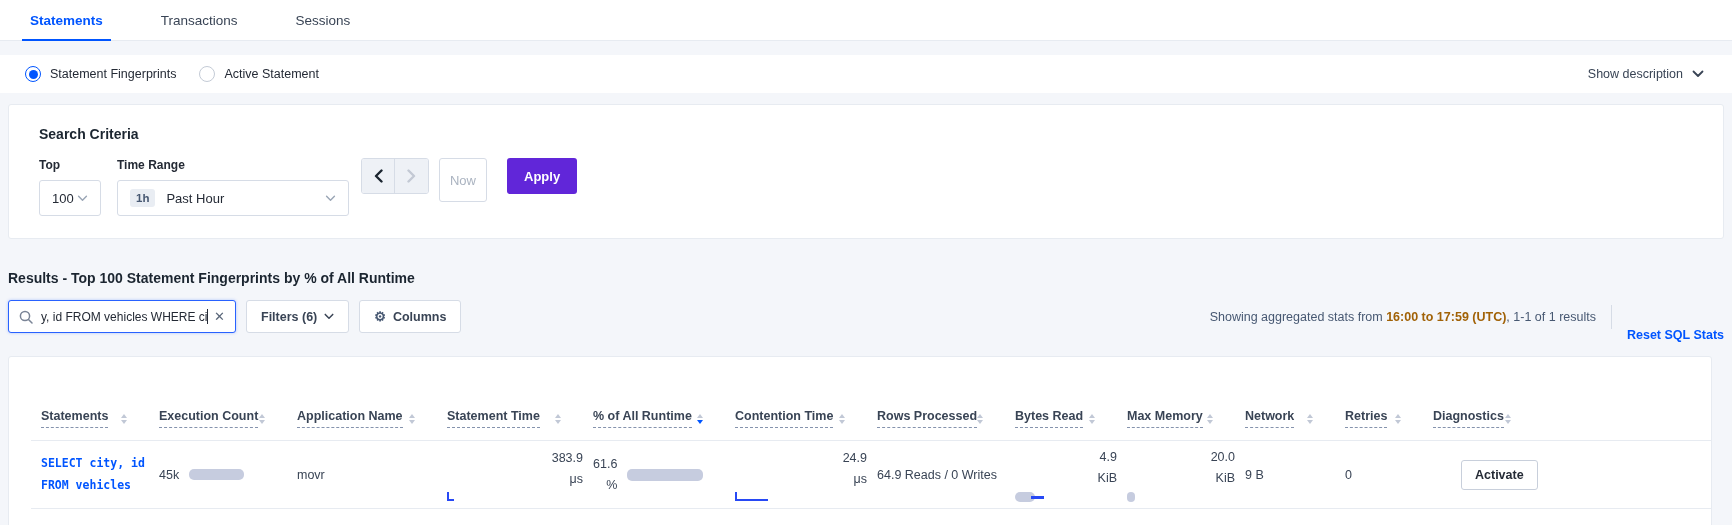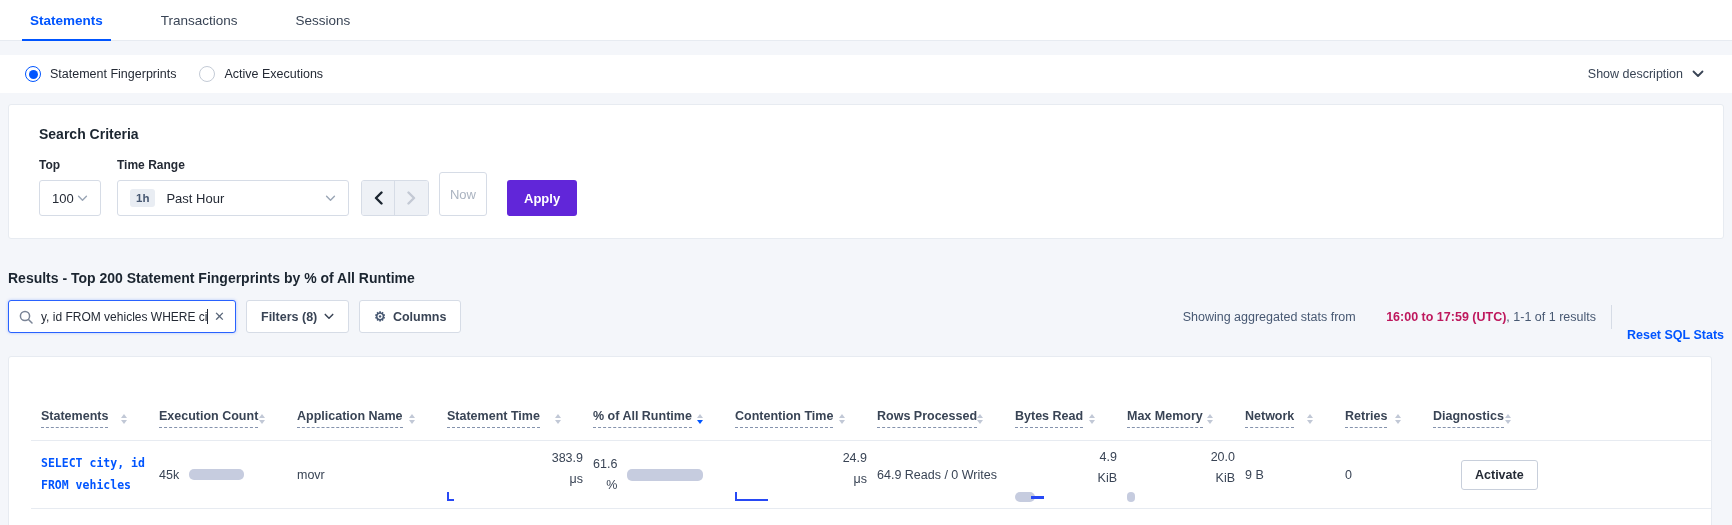--- a/index.html
+++ b/index.html
@@ -33,21 +33,21 @@
   .radio.checked { border-color: #0055ff; position: relative; }
   .radio.checked::after { content: ''; position: absolute; inset: 2.5px; background: #0055ff; border-radius: 50%; }
   .radio-label { font-size: 12.5px; color: #242a35; }
   .show-desc { margin-left: auto; display: flex; align-items: center; gap: 9px; font-size: 12.5px; color: #394455; cursor: pointer; }
   .chev { color: #394455; display: inline-flex; }
   .chev-grey { color: #9aa5b5; }
   
   .card { background: #fff; border: 1px solid #e7ebf1; border-radius: 3px; }
   .criteria { margin: 11px 8px 0; padding: 21px 22px 22px 30px; }
   .criteria h3 { font-size: 14px; color: #1b2530; font-weight: 700; }
-  .controls { display: flex; align-items: flex-end; margin-top: 16px; }
+  .controls { display: flex; align-items: flex-start; margin-top: 16px; }
   .field label { display: block; font-size: 12px; font-weight: 700; color: #242a35; margin-bottom: 8px; }
   .select {
     height: 36px; border: 1px solid #d6dce6; border-radius: 3px; background: #fff;
     display: flex; align-items: center; padding: 16px 12px; font-size: 13px; color: #242a35; cursor: pointer;
   }
   .sel-top { width: 62px; }
   .sel-by { width: 134px; }
   .sel-time { width: 232px; }
   .field { margin-right: 16px; }
   .field.time { margin-right: 12px; }
@@ -79,21 +79,21 @@
   }
   .caret { width: 1px; height: 15px; background: #242a35; flex: none; }
   .clear-x { margin-left: auto; color: #596679; font-size: 13px; cursor: pointer; padding-left: 6px; }
   .btn-light {
     height: 33px; border: 1px solid #d6dce6; background: #fff; border-radius: 3px; color: #394455;
     font-weight: 600; font-size: 12.5px; display: flex; align-items: center; gap: 7px; padding: 0 14px;
     margin-left: 10px; cursor: pointer; font-family: inherit;
   }
   .gear { font-size: 13px; color: #475872; }
   .stats { margin-left: auto; font-size: 12.5px; color: #475872; white-space: nowrap; }
-  .stats b { color: #be185d; font-weight: 700; margin-left: 27px; }
+  .stats b { color: #a16207; font-weight: 700; }
   .vdiv { width: 1px; height: 24px; background: #d6dce6; margin: 0 15px; }
   .reset-link { color: #0055ff; font-weight: 600; font-size: 12.5px; text-decoration: none; cursor: pointer; white-space: nowrap; margin-top: 36px; }
   
   .tablecard { margin: 23px 20px 0 8px; height: 200px; overflow: hidden; padding-left: 22px; }
   table { width: 100%; border-collapse: collapse; table-layout: fixed; }
   th { vertical-align: bottom; padding: 52px 0 12px 10px; border-bottom: 1px solid #e7ebf1; text-align: left; }
   .th-inner { display: flex; align-items: center; }
   .th-label {
     font-size: 12.5px; font-weight: 700; color: #394455;
     border-bottom: 1px dashed #8593ad; padding-bottom: 4px; white-space: nowrap; cursor: pointer;
@@ -139,21 +139,21 @@
     <div class="tab">Sessions</div>
   </nav>
 
   <div class="mode-band">
     <div class="radio-opt">
       <span class="radio checked"></span>
       <span class="radio-label">Statement Fingerprints</span>
     </div>
     <div class="radio-opt">
       <span class="radio"></span>
-      <span class="radio-label">Active Executions</span>
+      <span class="radio-label">Active Statement</span>
     </div>
     <div class="show-desc">
       <span>Show description</span>
       <span class="chev">
         <svg width="12" height="8" viewBox="0 0 12 8">
             <path d="M1.5 1.5L6 6l4.5-4.5" fill="none" stroke="currentColor" stroke-width="1.8" stroke-linecap="round" stroke-linejoin="round"></path>
           </svg>
       </span>
     </div>
   </div>
@@ -198,36 +198,36 @@
                 <path d="M1.5 1.5L7 7l-5.5 5.5" fill="none" stroke="currentColor" stroke-width="2.4" stroke-linecap="round" stroke-linejoin="round"></path>
               </svg>
           </span>
         </button>
       </div>
       <button class="now-btn">Now</button>
       <button class="apply-btn">Apply</button>
     </div>
   </section>
 
-  <h3 class="results-heading">Results - Top 200 Statement Fingerprints by % of All Runtime</h3>
+  <h3 class="results-heading">Results - Top 100 Statement Fingerprints by % of All Runtime</h3>
 
   <div class="results-toolbar">
     <div class="search-input">
       <span style="display:inline-flex;color:#7a8496;">
         <svg width="14" height="14" viewBox="0 0 14 14">
             <circle cx="6" cy="6" r="4.6" fill="none" stroke="currentColor" stroke-width="1.5"></circle>
             <path d="M9.5 9.5L13 13" stroke="currentColor" stroke-width="1.5" stroke-linecap="round"></path>
           </svg>
       </span>
       <span class="value">y, id FROM vehicles WHERE city = $1</span>
       <span class="caret"></span>
       <span class="clear-x">✕</span>
     </div>
     <button class="btn-light">
-      <span>Filters (8)</span>
+      <span>Filters (6)</span>
       <span class="chev">
         <svg width="10" height="7" viewBox="0 0 12 8">
             <path d="M1.5 1.5L6 6l4.5-4.5" fill="none" stroke="currentColor" stroke-width="1.8" stroke-linecap="round" stroke-linejoin="round"></path>
           </svg>
       </span>
     </button>
     <button class="btn-light">
       <span class="gear">⚙</span>
       <span>Columns</span>
     </button>

